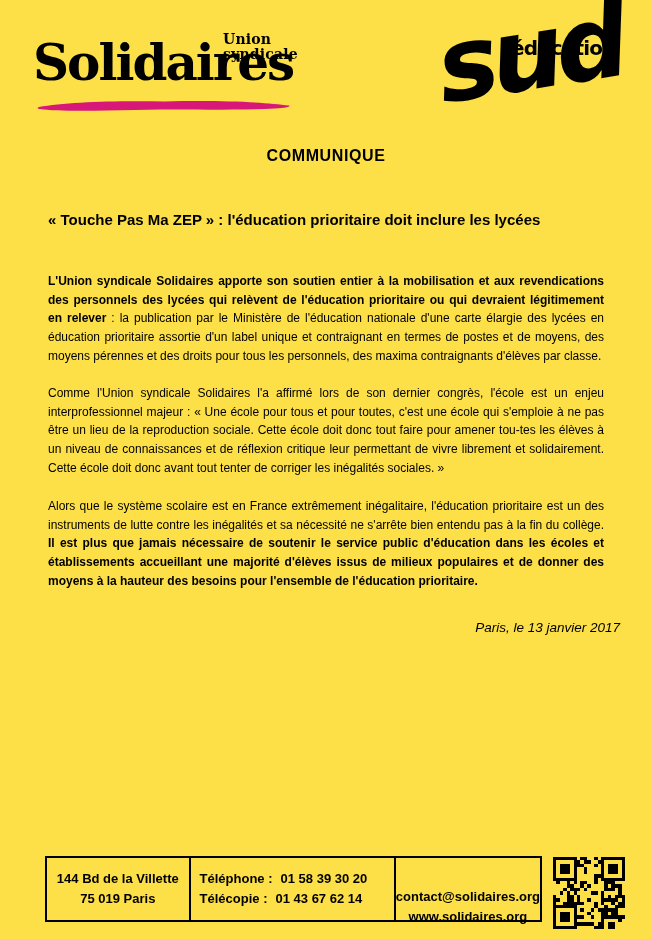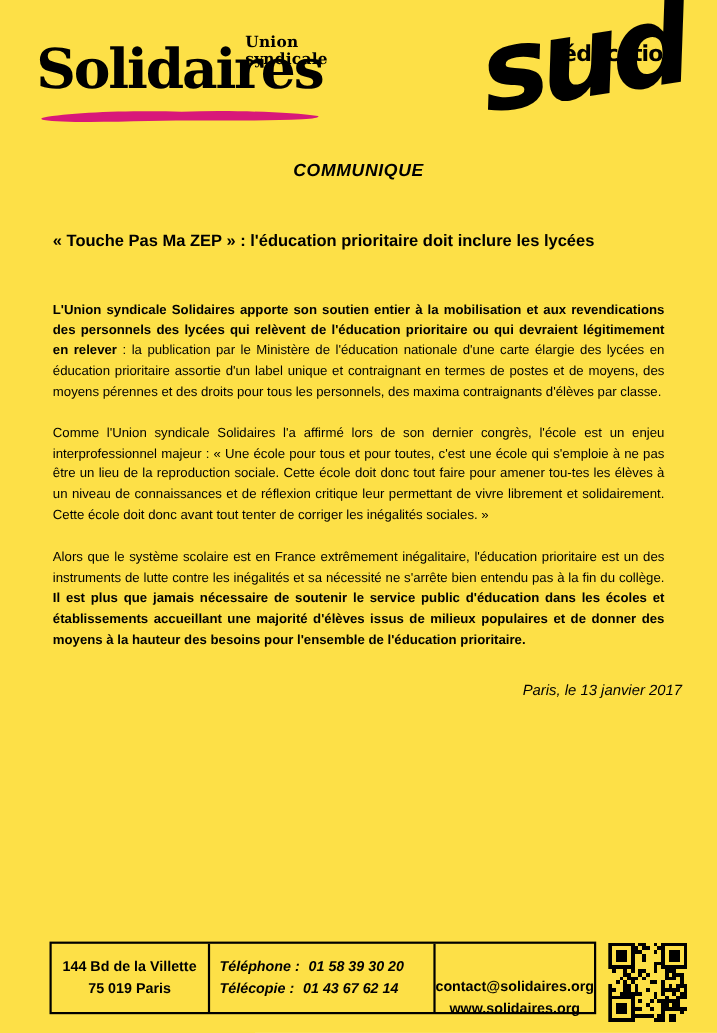--- a/index.html
+++ b/index.html
@@ -33,21 +33,21 @@
   .sud-script {
     position:absolute; left:4px; top:-8px;
     font-family:"DejaVu Sans", sans-serif; font-weight:bold; font-style:italic;
     font-size:102px; line-height:1.1; letter-spacing:-7px;
     transform:rotate(-9deg); transform-origin:40px 80px;
   }
 
   
   .communique {
     position:absolute; left:0; top:147px; width:100%;
-    text-align:center; font-weight:bold; font-size:16px; letter-spacing:0.6px;font-style:italic;
+    text-align:center; font-weight:bold; font-size:16px; letter-spacing:0.6px;
   }
   .doc-heading {
     position:absolute; left:48px; top:210px; width:556px;
     font-weight:bold; font-size:15px; line-height:20px;
   }
 
   
   .para {
     position:absolute; left:48px; width:556px;
     font-size:12px; line-height:18.7px; text-align:justify;
@@ -62,21 +62,21 @@
   }
 
   
   .footer-table {
     position:absolute; left:45px; top:856px; width:497px; height:66px;
     border:2px solid #000; display:flex; align-items:stretch;
     font-weight:bold; font-size:13px; line-height:20px;
   }
   .footer-cell { display:flex; flex-direction:column; justify-content:center; }
   .cell-address { width:147px; border-right:2px solid #000; text-align:center; }
-  .cell-phone   { width:210px; border-right:2px solid #000; padding-left:9px;font-style:italic; }
+  .cell-phone   { width:210px; border-right:2px solid #000; padding-left:9px; }
   .cell-web     { flex:1; text-align:center;margin-top:36px; }
   .phone-row span.val { margin-left:8px; }
   .qr { position:absolute; left:553px; top:857px; width:72px; height:72px; }
   .qr svg { width:100%; height:100%; display:block; }
 </style>
 </head>
 <body>
 
 <div class="page">
 

